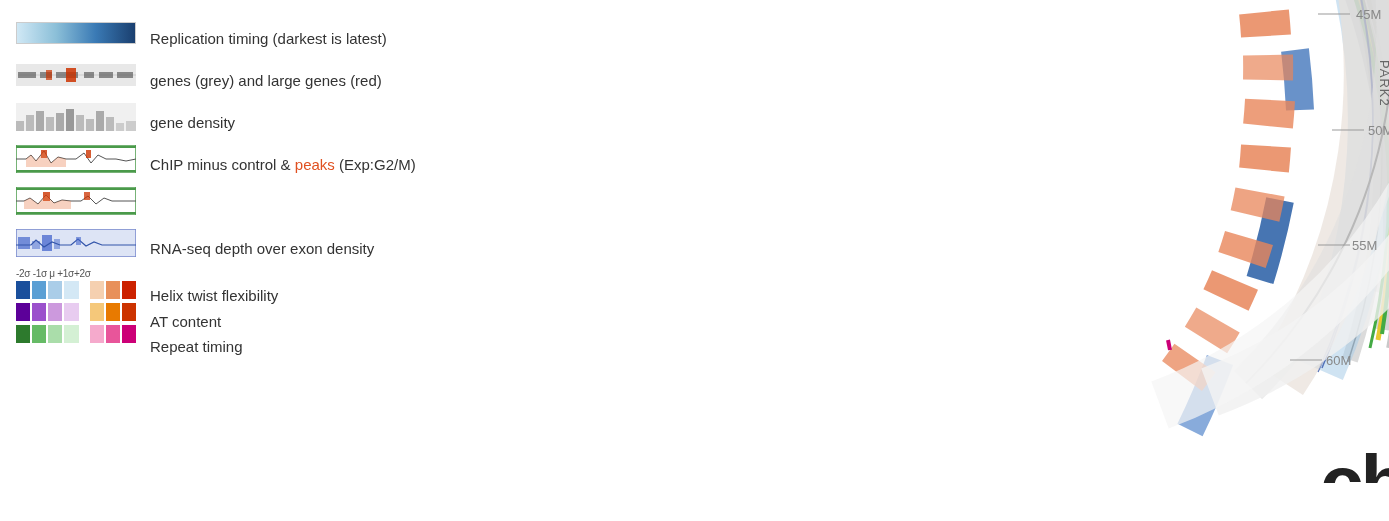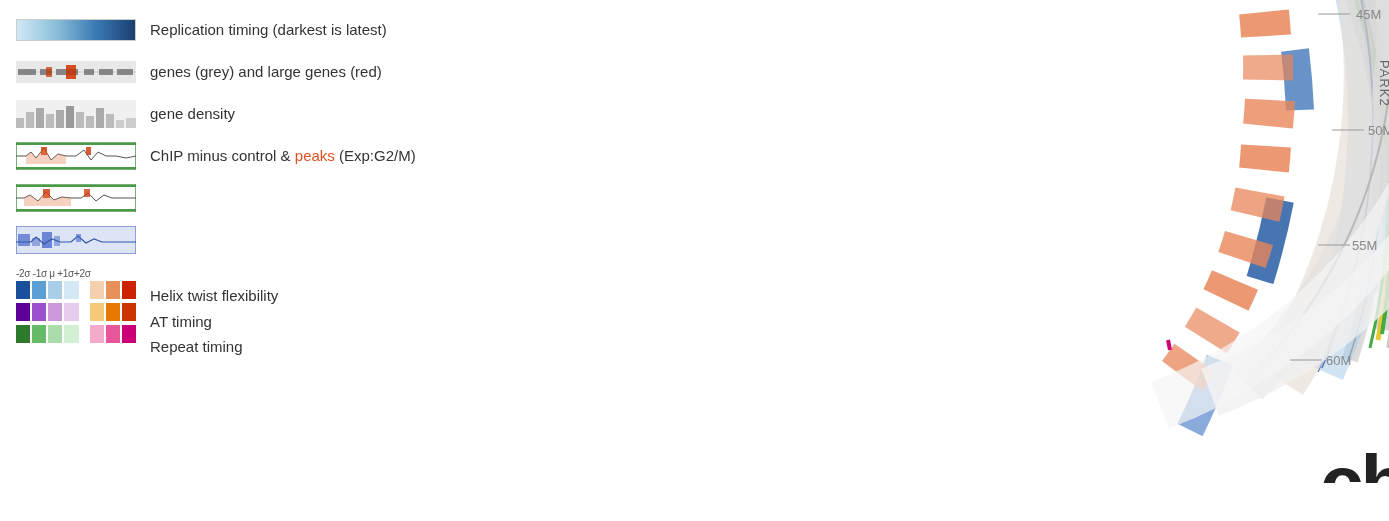--- a/index.html
+++ b/index.html
@@ -19,21 +19,21 @@
       width: 480px;
       height: 521px;
       padding: 12px 16px;
       display: flex;
       flex-direction: column;
       gap: 6px;
     }
 
     .legend-row {
       display: flex;
-      align-items: center;
+      align-items: flex-end;
       gap: 14px;
       min-height: 36px;
     }
 
     .legend-swatch {
       flex-shrink: 0;
       width: 120px;
       height: 30px;
       display: flex;
       align-items: center;
@@ -173,20 +173,21 @@
         <rect x="2" y="8" width="12" height="12" fill="#4466cc" opacity="0.7"></rect>
         <rect x="16" y="12" width="8" height="8" fill="#4466cc" opacity="0.5"></rect>
         <rect x="26" y="6" width="10" height="16" fill="#4466cc" opacity="0.75"></rect>
         <rect x="38" y="10" width="6" height="10" fill="#4466cc" opacity="0.5"></rect>
 
         <polyline points="0,16 15,16 20,11 28,18 36,13 44,16 55,16 62,10 70,17 78,13 86,16 100,16 120,16" fill="none" stroke="#3355aa" stroke-width="1.2"></polyline>
 
         <rect x="60" y="8" width="5" height="8" fill="#4466cc" opacity="0.6"></rect>
       </svg>
     </div>
+    <span class="legend-label"> RNA-seq depth over exon density</span>
   </div>
 
   <div class="legend-row" style="align-items:flex-start; margin-top:4px;">
     <div style="width:120px; flex-shrink:0;">
       <div class="sigma-text">-2σ -1σ μ +1σ+2σ</div>
 
       <div style="display:flex;gap:2px;margin-bottom:4px;">
         <div style="width:16px;height:18px;background:#1a4f9c;"></div>
         <div style="width:16px;height:18px;background:#5b9fd4;"></div>
         <div style="width:16px;height:18px;background:#aacde8;"></div>
@@ -214,21 +215,21 @@
         <div style="width:16px;height:18px;background:#aaddaa;"></div>
         <div style="width:16px;height:18px;background:#d4f0d4;"></div>
         <div style="width:8px;height:18px;"></div>
         <div style="width:16px;height:18px;background:#f5aacc;"></div>
         <div style="width:16px;height:18px;background:#e8559a;"></div>
         <div style="width:16px;height:18px;background:#cc0077;"></div>
       </div>
     </div>
     <div style="display:flex;flex-direction:column;gap:6px;justify-content:space-between;height:80px;padding-top:18px;">
       <span class="legend-label">Helix twist flexibility</span>
-      <span class="legend-label">AT timing</span>
+      <span class="legend-label">AT content</span>
       <span class="legend-label">Repeat timing</span>
     </div>
   </div>
 
 </div>
 
 <div class="viz-panel">
   <svg width="949" height="521" viewBox="0 0 949 521" xmlns="http://www.w3.org/2000/svg">
 
     <path d="M 849 -400 A 750 750 0 0 1 960 300" fill="none" stroke="#ddd" stroke-width="60" opacity="0.6"></path>

